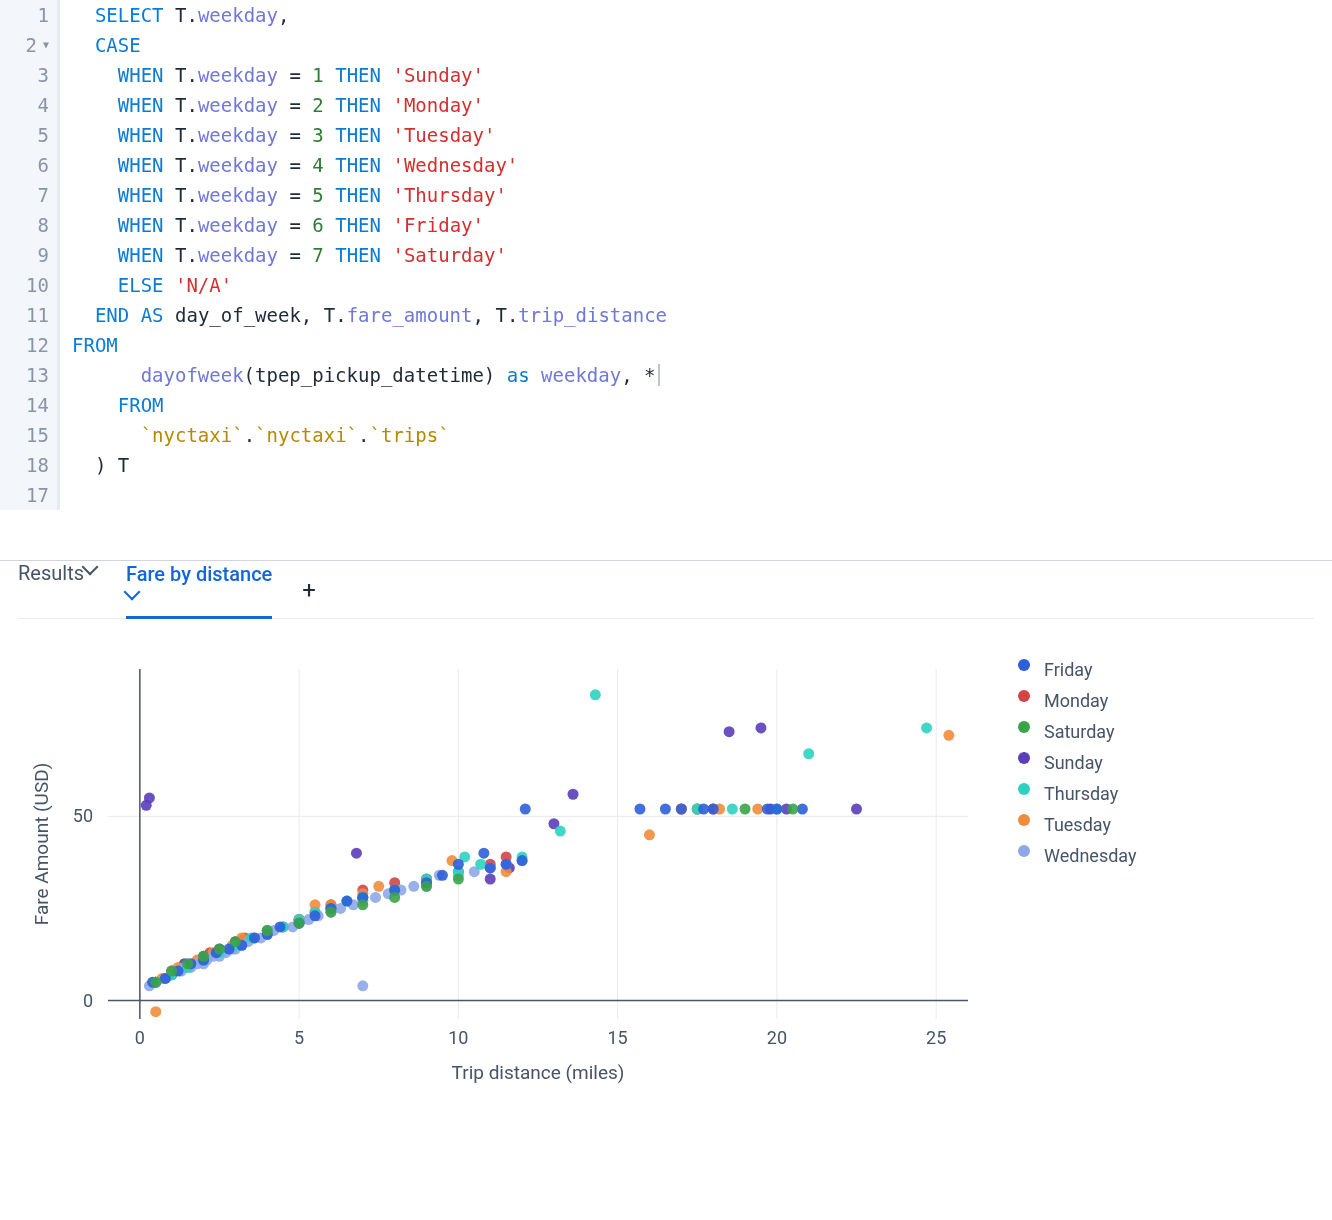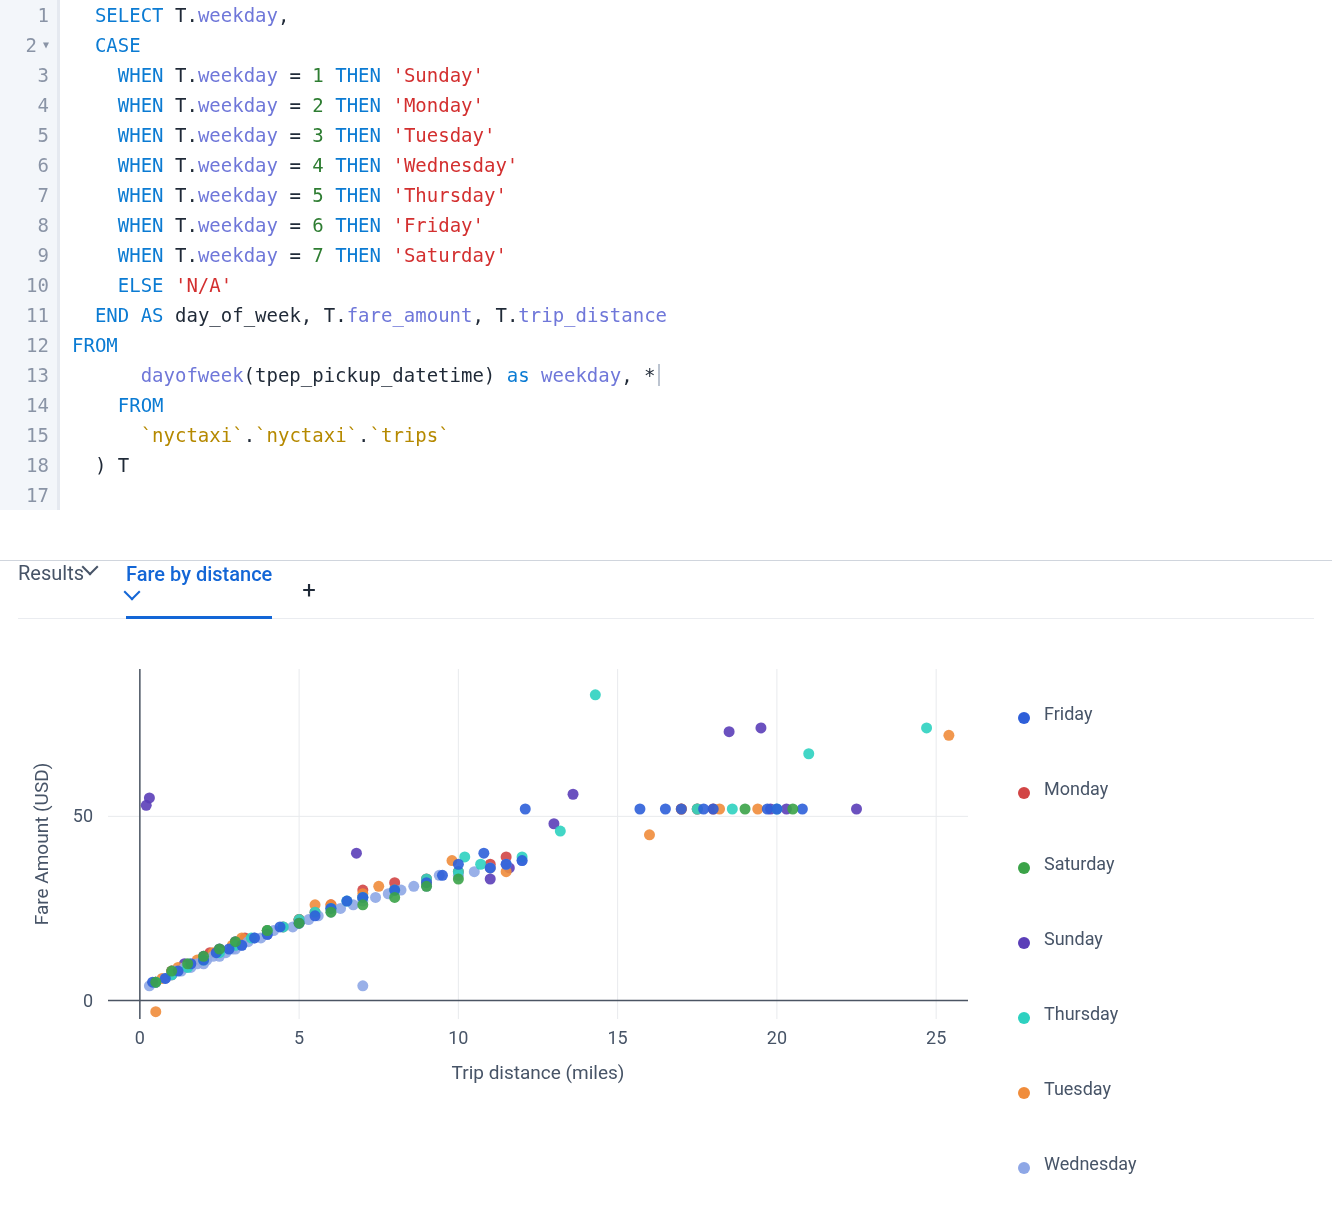--- a/index.html
+++ b/index.html
@@ -95,21 +95,21 @@
     }
     .chart-area { position: relative; }
     .legend {
       display: flex;
       flex-direction: column;
       gap: 10px;
       padding-top: 10px;
       font-size: 18px;
       color: #475467;
     }
-    .legend-item { display: flex; align-items: flex-end; gap: 14px; margin-top: 44px; }
+    .legend-item { display: flex; align-items: flex-start; gap: 14px; }
     .legend-dot { width: 12px; height: 12px; border-radius: 50%; }
   </style>
 </head>
 <body>
 
 <div class="code-editor">
   <div class="gutter">
     <div class="gutter-line">
         <span>1</span>
       </div>

